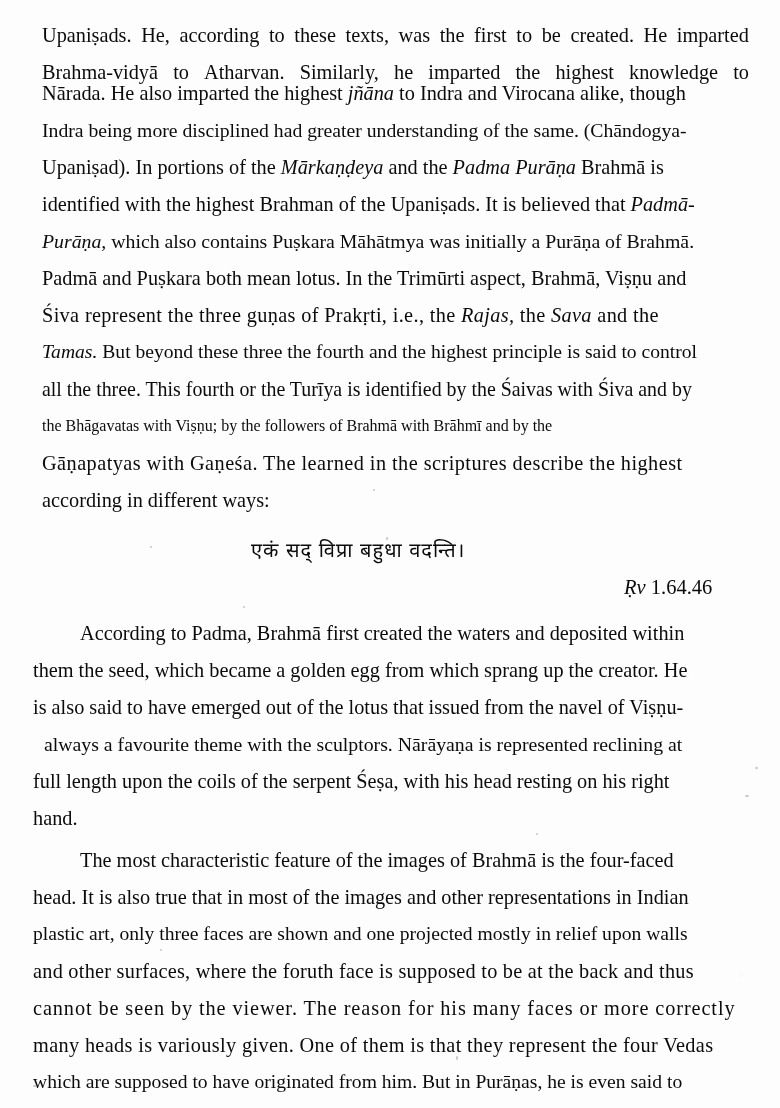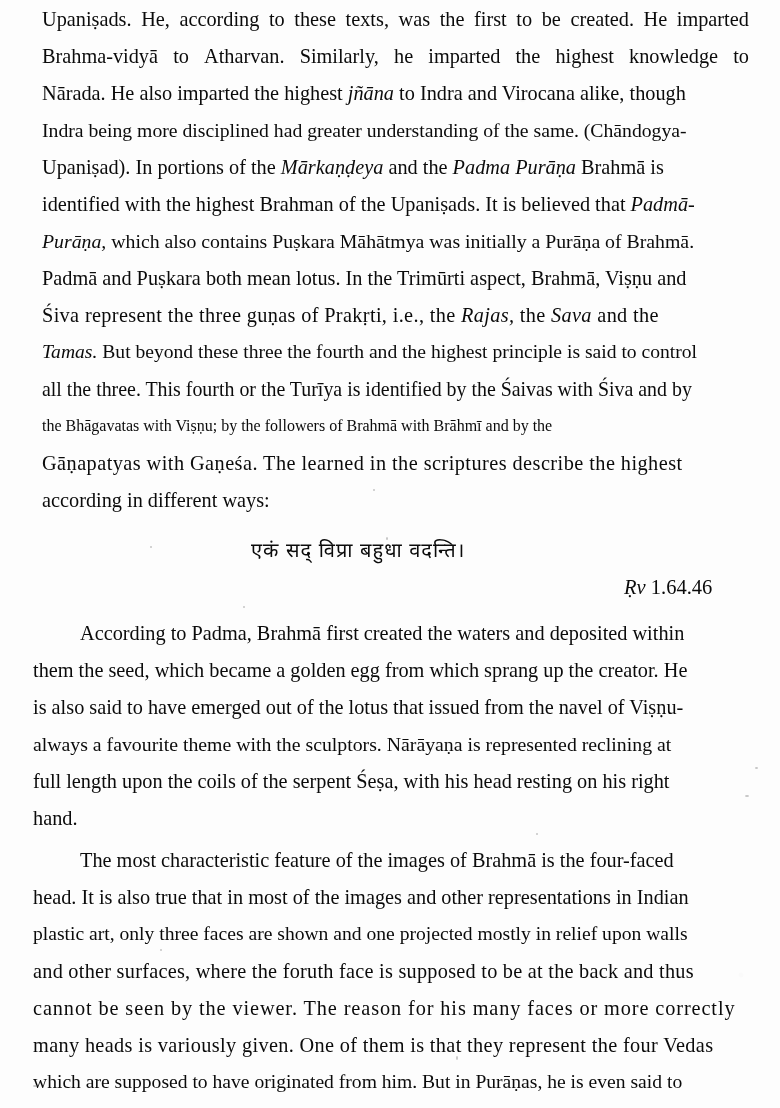--- a/index.html
+++ b/index.html
@@ -47,20 +47,21 @@
     letter-spacing: 0;
     color: #0b0b0b;
     text-rendering: optimizeLegibility;
   }
   
   .line.just {
     white-space: normal;
     display: flex;
     justify-content: space-between;
     width: 716px;
+    margin-top: 16px;
   }
   .w { display: inline-block; }
   .it { font-style: italic; }
   .sanskrit {
     position: absolute;
     font-family: "Liberation Sans", "DejaVu Sans", sans-serif;
     font-size: 20px;
     letter-spacing: 1px;
     color: #0b0b0b;
     white-space: nowrap;
@@ -175,21 +176,21 @@
 
     <div class="line" style="top:620px; left:47px;">
       <span>According to Padma, Brahmā first created the waters and deposited within</span>
     </div>
     <div class="line" style="top:657px; left:0px;">
       <span>them the seed, which became a golden egg from which sprang up the creator. He</span>
     </div>
     <div class="line" style="top:694px; left:0px;">
       <span>is also said to have emerged out of the lotus that issued from the navel of Viṣṇu-</span>
     </div>
-    <div class="line" style="top:731px; left:0px; font-size:19.8px;">
+    <div class="line" style="top:731px; left:11px; font-size:19.8px;">
       <span>always a favourite theme with the sculptors. Nārāyaṇa is represented reclining at</span>
     </div>
     <div class="line" style="top:768px; left:0px;">
       <span>full length upon the coils of the serpent Śeṣa,  with his head resting on his right</span>
     </div>
     <div class="line" style="top:805px; left:0px;">
       <span>hand.</span>
     </div>
 
     <div class="line" style="top:847px; left:47px;">

